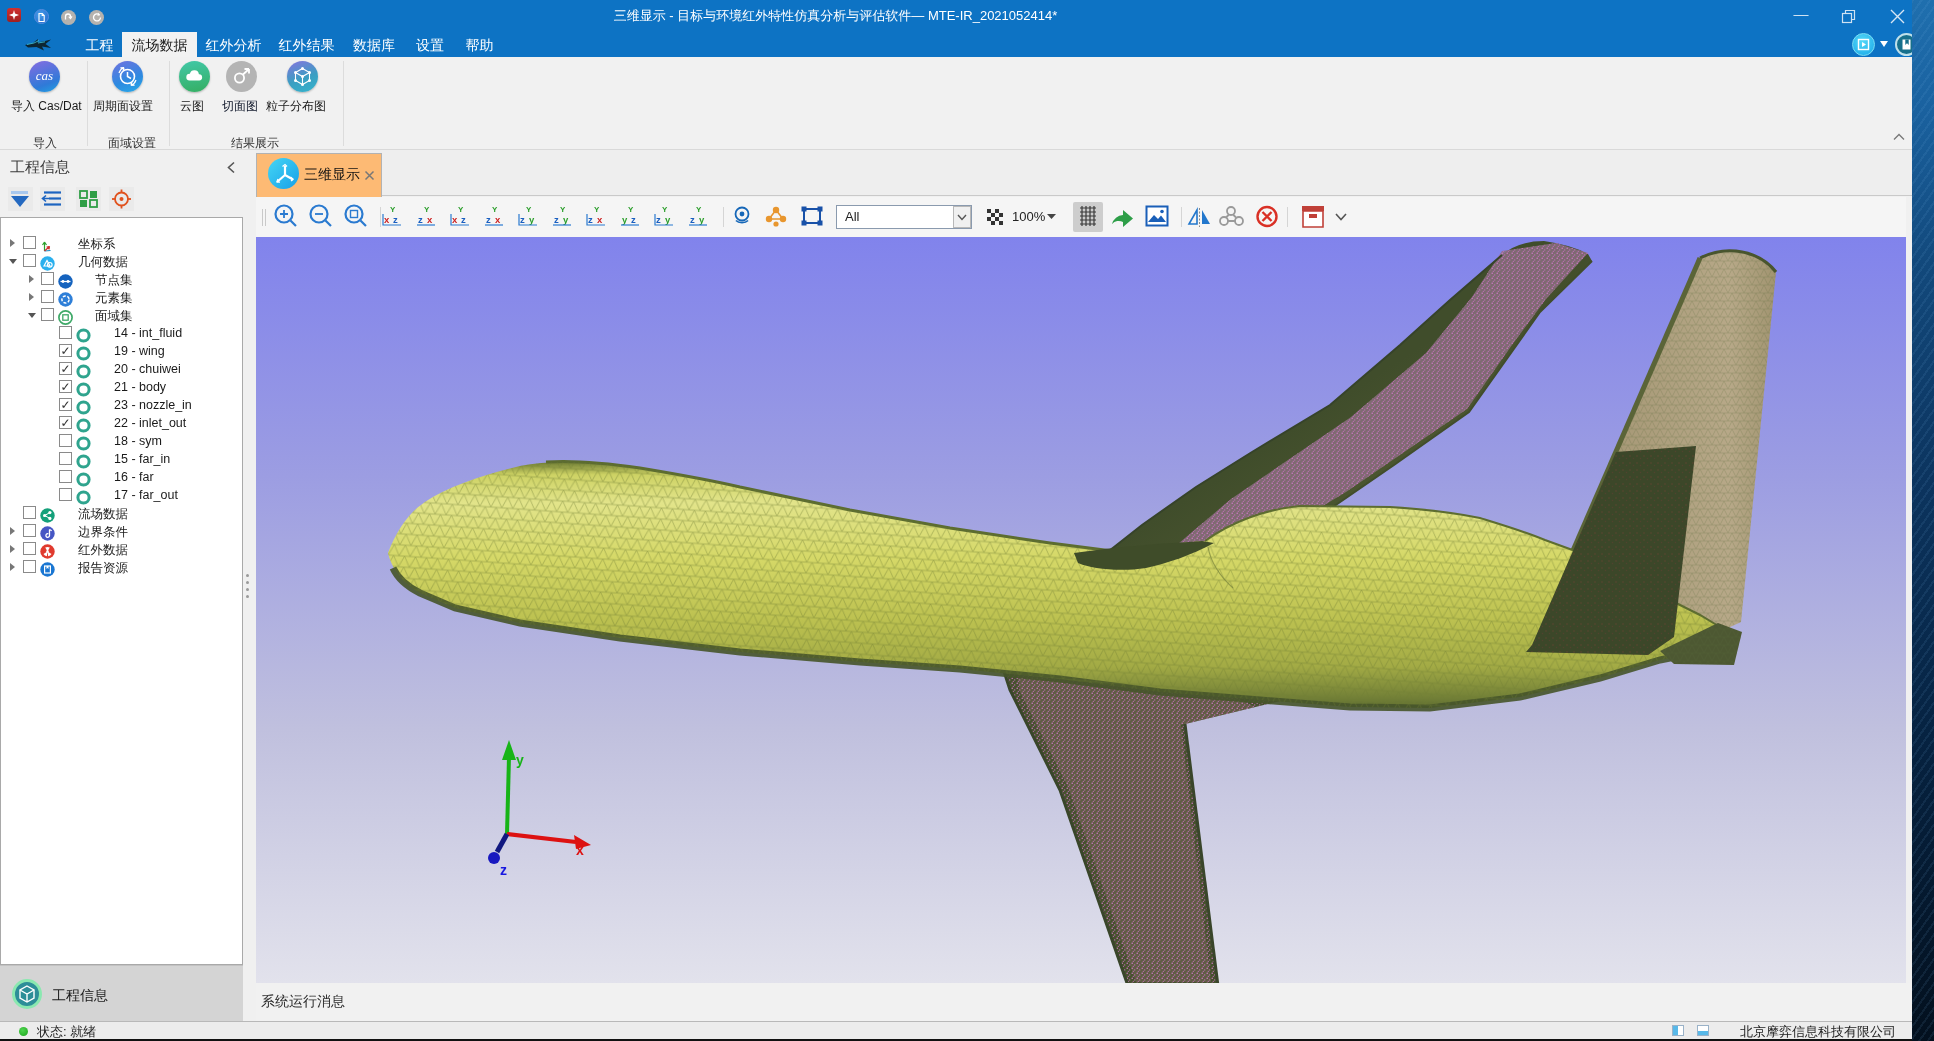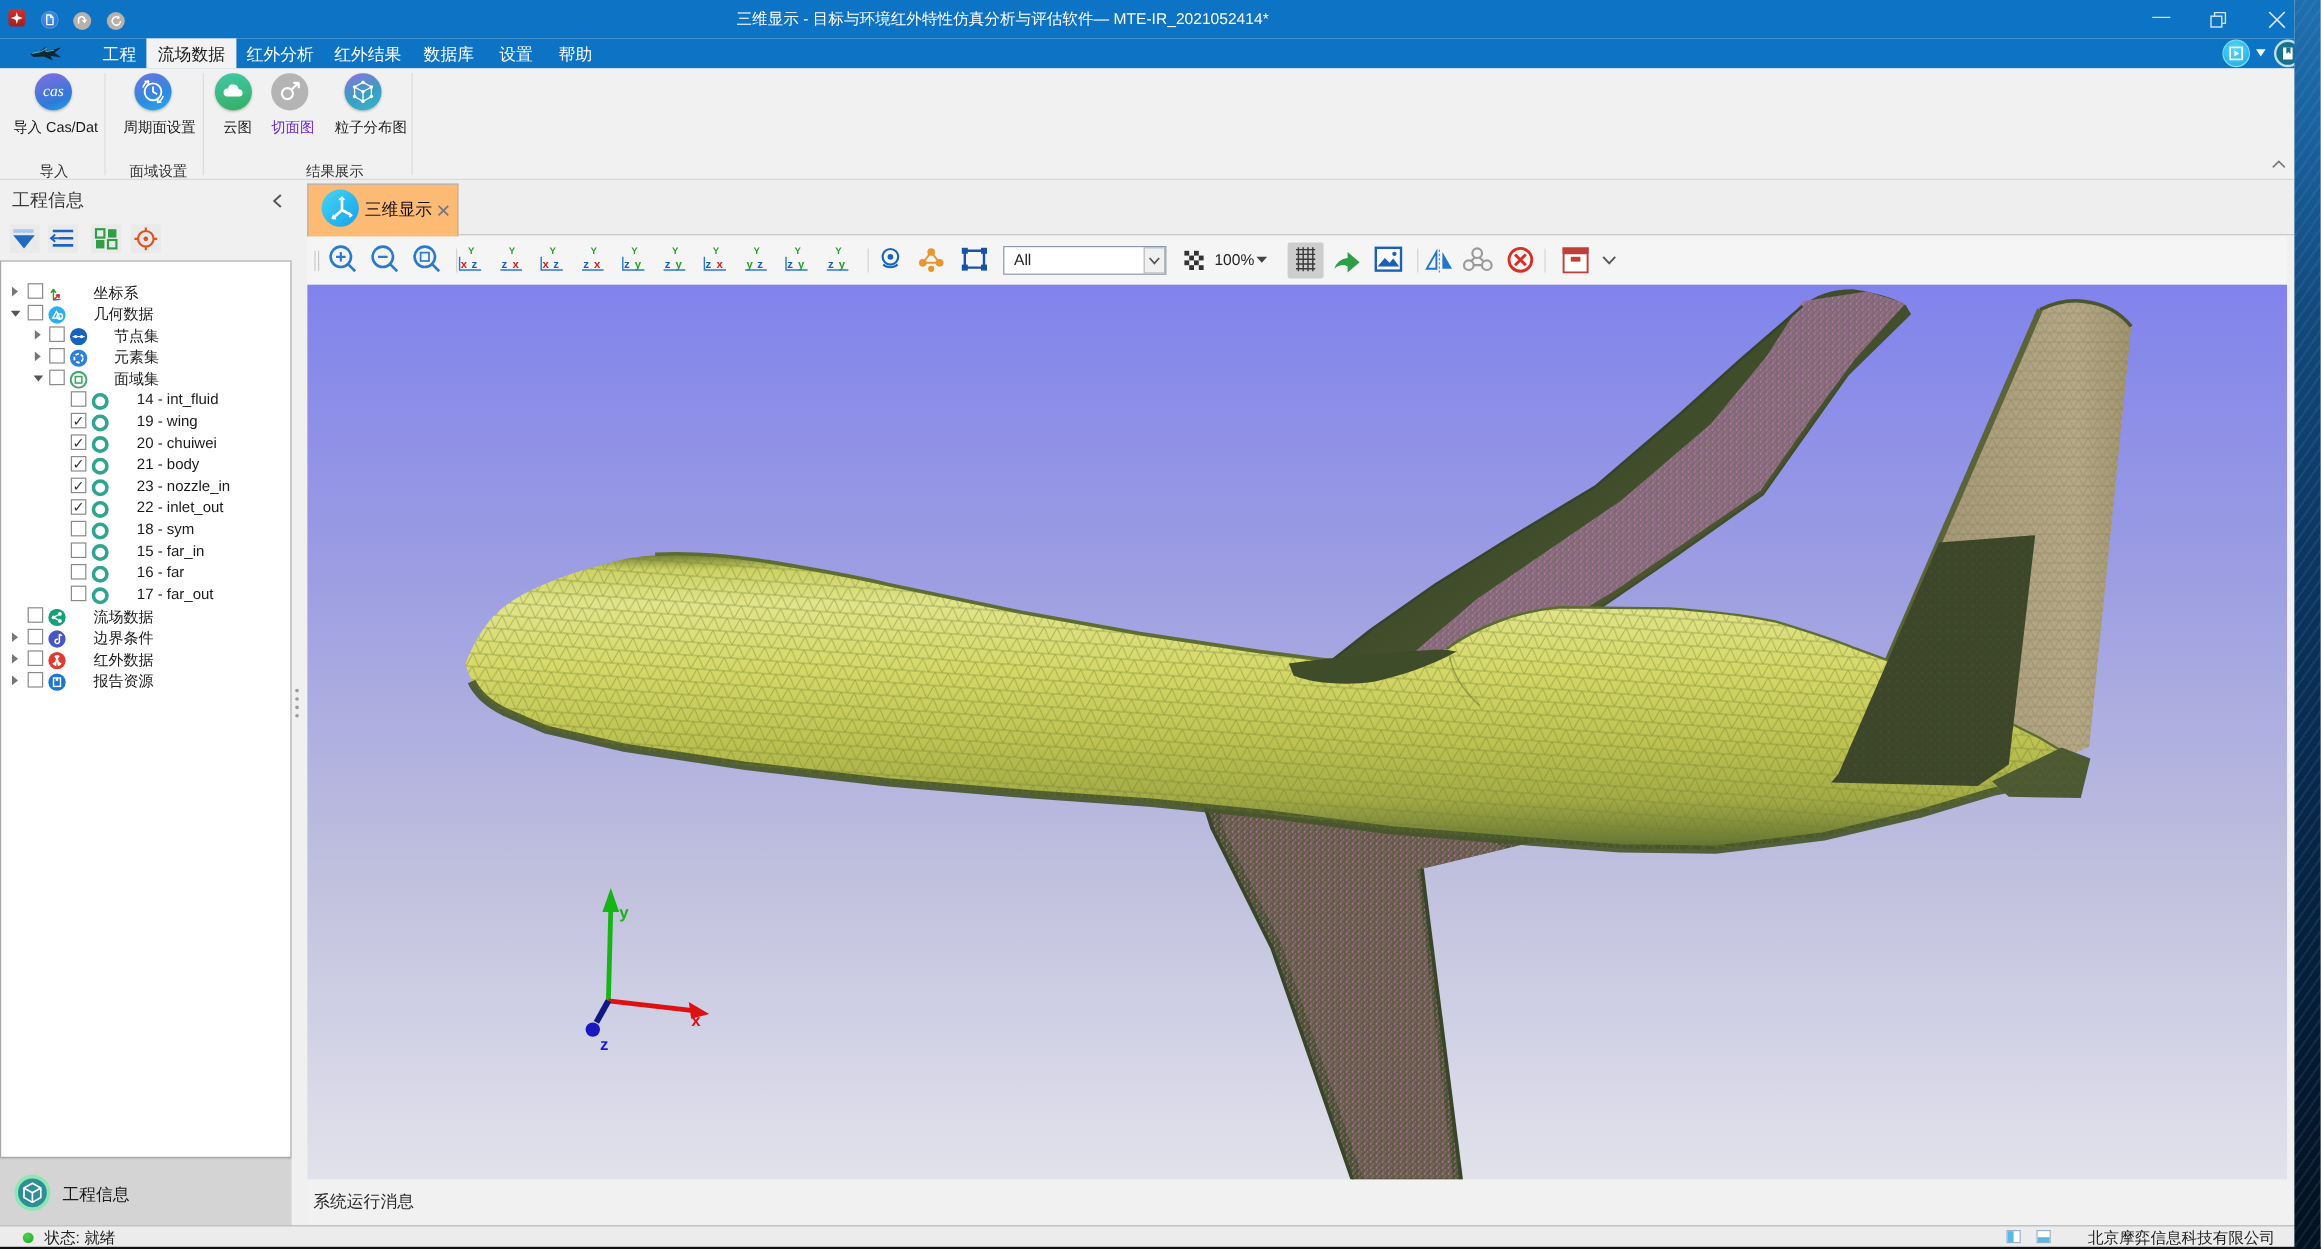--- a/index.html
+++ b/index.html
@@ -10,21 +10,21 @@
   
   #titlebar { position:absolute; left:0; top:0; width:1912px; height:32px; background:#0d73c4; }
   #titletext { position:absolute; left:0; top:0; width:1671px; height:32px; text-align:center; line-height:32px; color:#fff; font-size:13px; }
   #menurow { position:absolute; left:0; top:32px; width:1912px; height:25px; background:#0d73c4; }
   .mtab { position:absolute; top:32px; height:25px; line-height:26px; color:#fff; font-size:14px; text-align:center; }
   .mtab.sel { background:#f2f2f2; color:#1a1a1a; }
 
   
   #ribbon { position:absolute; left:0; top:57px; width:1912px; height:93px; background:#f1f1f1; border-bottom:1px solid #d9d9d9; }
   .ricon { position:absolute; width:31px; height:31px; border-radius:50%; top:4px; }
-  .rlabel { position:absolute; top:41px; font-size:12px; color:#1a1a1a; text-align:right; white-space:nowrap; }
+  .rlabel { position:absolute; top:41px; font-size:12px; color:#1a1a1a; text-align:left; white-space:nowrap; }
   .rgroup { position:absolute; top:78px; font-size:12px; color:#333; text-align:center; white-space:nowrap; }
   .rsep { position:absolute; top:4px; width:1px; height:85px; background:#dcdcdc; }
 
   
   #lpanel { position:absolute; left:0; top:150px; width:243px; height:871px; background:#f0f0f0; }
   #lptitle { position:absolute; left:10px; top:8px; font-size:15px; color:#3a3a3a; }
   .ptool { position:absolute; top:37px; width:25px; height:24px; background:#eaeaea; }
   #treebox { position:absolute; left:0px; top:67px; width:243px; height:748px; background:#fff; border:1px solid #a9a9a9; overflow:hidden; }
   .trow { position:relative; height:18px; white-space:nowrap; }
   .trow * { vertical-align:middle; }
@@ -129,41 +129,41 @@
         </svg>
     </div>
     <div class="rlabel" style="left:180px;width:30px;">云图</div>
 
     <div class="ricon" style="left:226px;background:#b4b4b4;">
       <svg width="31" height="31" viewBox="0 0 31 31">
           <circle cx="13.5" cy="17" r="4.6" fill="none" stroke="#fff" stroke-width="1.8"></circle>
           <path d="M17,13.5 L23,8 M23,8 h-4.5 M23,8 v4.5" stroke="#fff" stroke-width="1.8" fill="none"></path>
         </svg>
     </div>
-    <div class="rlabel" style="left:222px;width:40px;color:#6d28d9;">切面图</div>
+    <div class="rlabel" style="left:222px;width:40px;color:#0f172a;">切面图</div>
 
     <div class="ricon" style="left:287px;background:linear-gradient(160deg,#8078dc 5%,#3a9ec2 55%,#35b4cc);box-shadow:0 1px 2px rgba(0,0,0,.25);">
       <svg width="31" height="31" viewBox="0 0 31 31">
           <g stroke="#fff" stroke-width="1.1" fill="none">
             <path d="M15.5,7.5 L22.5,11.5 V19.5 L15.5,23.5 L8.5,19.5 V11.5 Z"></path>
             <path d="M8.5,11.5 L15.5,15.5 L22.5,11.5 M15.5,15.5 V23.5"></path>
           </g>
           <g fill="#fff">
             <circle cx="15.5" cy="7.5" r="1.5"></circle>
             <circle cx="22.5" cy="11.5" r="1.5"></circle>
             <circle cx="8.5" cy="11.5" r="1.5"></circle>
             <circle cx="22.5" cy="19.5" r="1.5"></circle>
             <circle cx="8.5" cy="19.5" r="1.5"></circle>
             <circle cx="15.5" cy="23.5" r="1.5"></circle>
             <circle cx="15.5" cy="15.5" r="1.5"></circle>
           </g>
         </svg>
     </div>
     <div class="rlabel" style="left:266px;width:73px;">粒子分布图</div>
-    <div class="rgroup" style="left:225px;width:60px;margin-left:24px;">结果展示</div>
+    <div class="rgroup" style="left:225px;width:60px;">结果展示</div>
     <div class="rsep" style="left:343px;"></div>
     <svg class="abs" style="left:1893px;top:76px;" width="12" height="8" viewBox="0 0 12 8">
         <path d="M1,6.5 L6,1.5 L11,6.5" fill="none" stroke="#777" stroke-width="1.3"></path>
       </svg>
   </div>
 
   <div id="lpanel">
     <div id="lptitle">工程信息</div>
     <svg class="abs" style="left:226px;top:11px;" width="10" height="13" viewBox="0 0 10 13">
         <path d="M8,1.5 L2.5,6.5 L8,11.5" fill="none" stroke="#555" stroke-width="1.6"></path>

